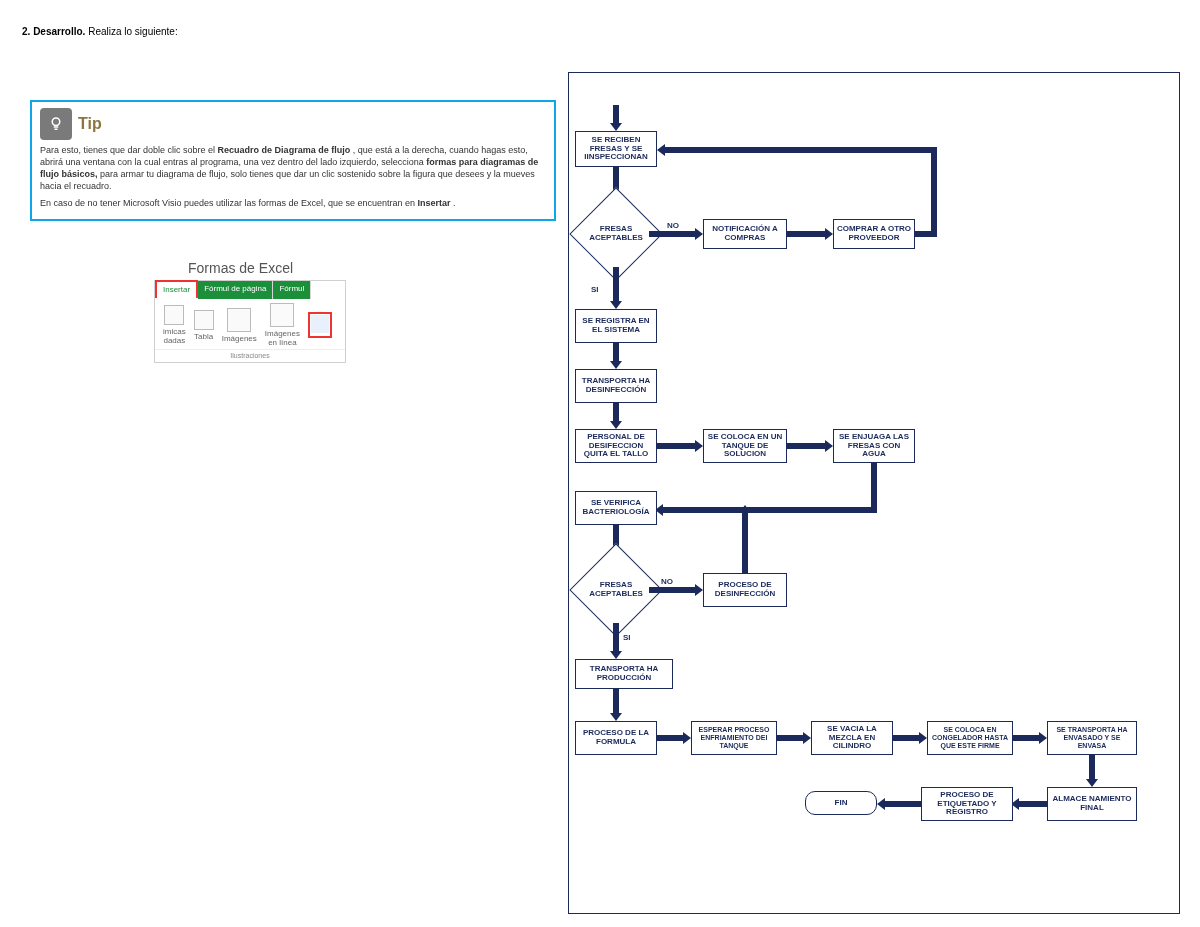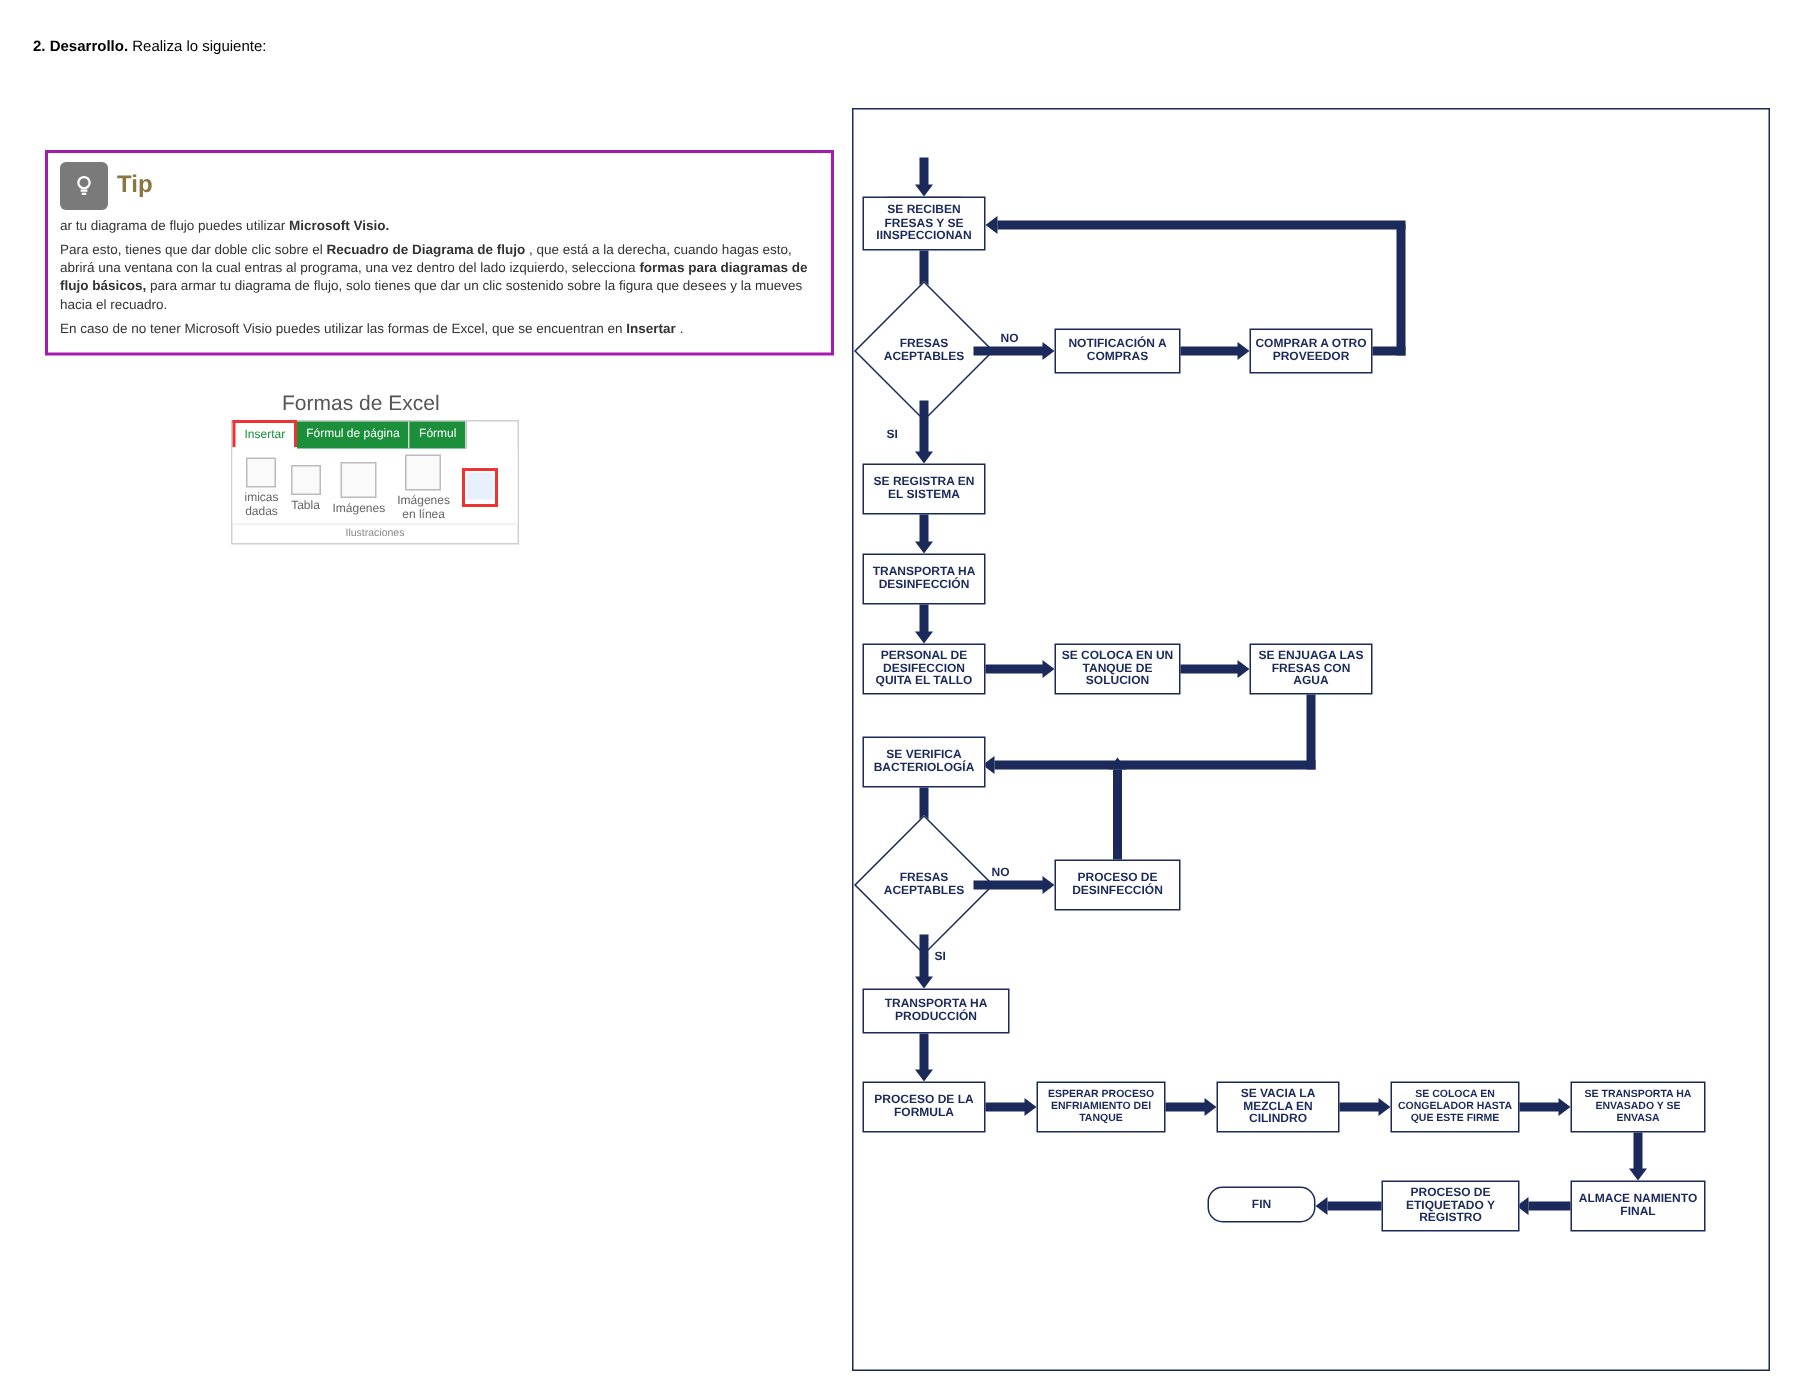--- a/index.html
+++ b/index.html
@@ -3,21 +3,21 @@
 <meta charset="utf-8">
 <style>
   html,body{margin:0;padding:0;font-family:Arial,Helvetica,sans-serif;background:#fff;color:#000;}
   .page{position:relative;width:1200px;height:927px;}
   .hdr{position:absolute;left:22px;top:26px;font-size:10px;}
   .hdr b{font-weight:bold;text-align:right;}
   .sub{position:absolute;left:58px;top:58px;font-size:10px;}
   .sub b{font-weight:bold;}
 
   
-  .tipbox{position:absolute;left:30px;top:100px;width:522px;border:2px solid #a21caf;background:#fff;padding:0;}
+  .tipbox{position:absolute;left:30px;top:100px;width:522px;border:2px solid #0ea5e9;background:#fff;padding:0;}
   .tipinner{padding:6px 8px 10px 8px;font-size:9px;line-height:1.35;color:#333;}
   .tiptitle{display:flex;align-items:center;}
   .bulb{width:32px;height:32px;background:#7a7a7a;border-radius:4px;display:inline-flex;align-items:center;justify-content:center;margin-right:6px;color:#fff;}
   .tiphead{color:#8a7740;font-weight:bold;font-size:16px;}
   .tp{margin:4px 0 0 0;}
   .tbold{font-weight:bold;}
 
   
   .ribcap{position:absolute;left:188px;top:260px;font-size:14px;color:#555;}
   .ribbon{position:absolute;left:154px;top:280px;width:190px;border:1px solid #d0d0d0;font-size:8px;color:#444;}
@@ -68,24 +68,20 @@
       <div class="tiptitle">
         <span class="bulb">
           <svg width="18" height="18" viewBox="0 0 24 24" fill="none" stroke="#fff" stroke-width="2">
             <circle cx="12" cy="9" r="5"></circle>
               <path d="M9 16h6M10 19h4"></path>
           </svg>
         </span>
         <span class="tiphead">Tip</span>
       </div>
       <p class="tp">
-        <span>ar tu diagrama de flujo puedes utilizar </span>
-        <span class="tbold">Microsoft Visio.</span>
-      </p>
-      <p class="tp">
         <span>Para esto, tienes que dar doble clic sobre el </span>
         <span class="tbold">Recuadro de Diagrama de flujo</span>
         <span>, que está a la derecha, cuando hagas esto, abrirá una ventana con la cual entras al programa, una vez dentro del lado izquierdo, selecciona </span>
         <span class="tbold">formas para diagramas de flujo básicos,</span>
         <span> para armar tu diagrama de flujo, solo tienes que dar un clic sostenido sobre la figura que desees y la mueves hacia el recuadro.</span>
       </p>
       <p class="tp">
         <span>En caso de no tener Microsoft Visio puedes utilizar las formas de Excel, que se encuentran en </span>
         <span class="tbold">Insertar</span>
         <span>.</span>

